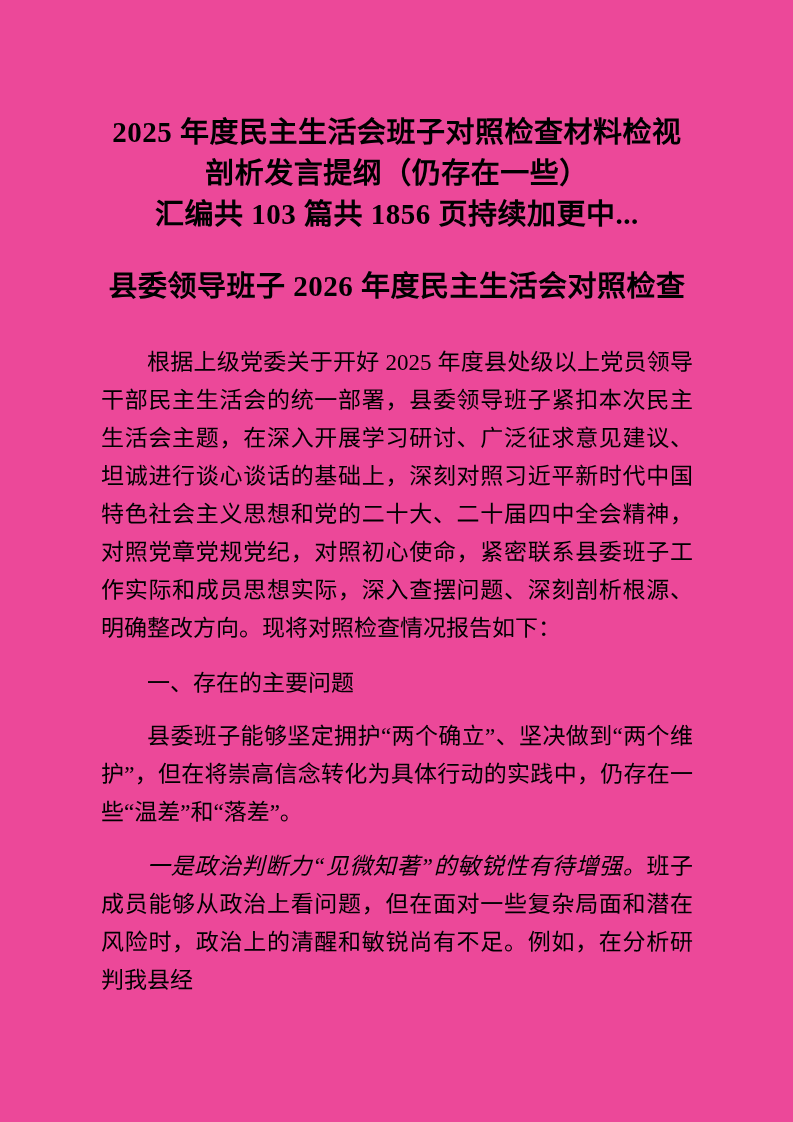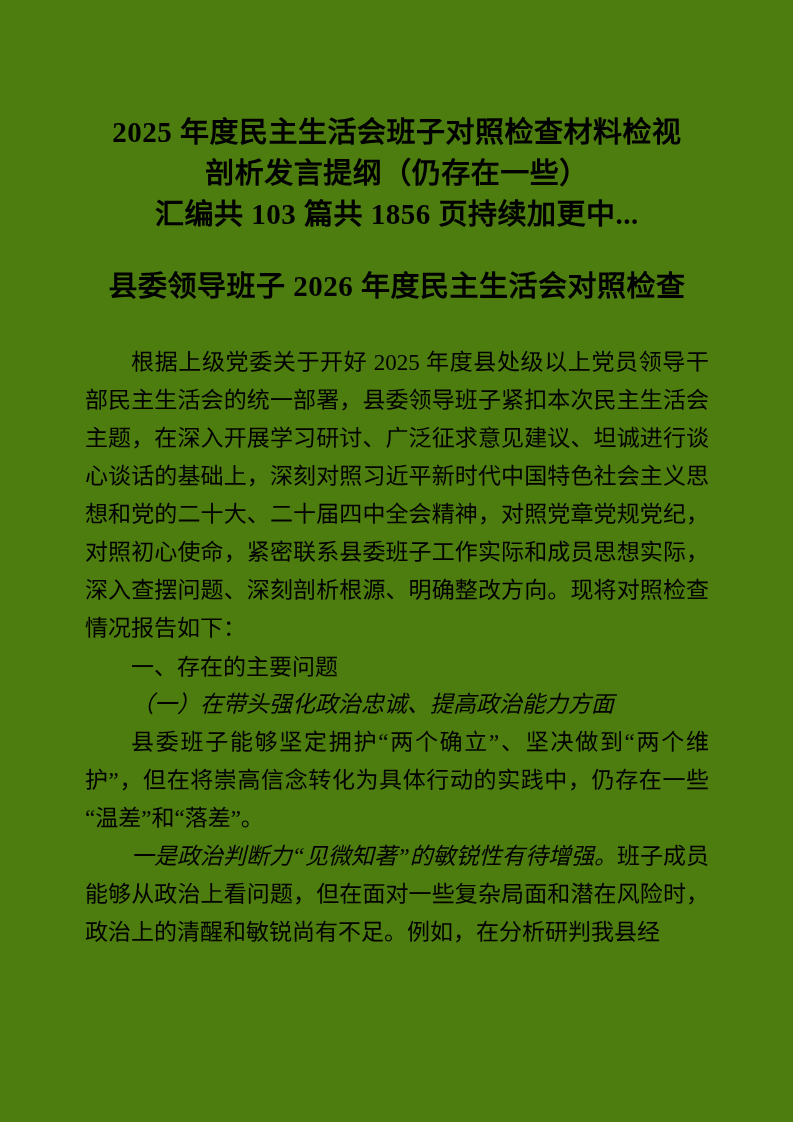--- a/index.html
+++ b/index.html
@@ -5,21 +5,21 @@
   html, body {
     margin: 0;
     padding: 0;
     background: #ffffff;
   }
   .page {
     position: relative;
     width: 793px;
     height: 1122px;
     margin: 0 auto;
-    background: #4d7c0f;
+    background: #ec4899;
     color: #000000;
     box-sizing: border-box;
     padding: 112px 84px 0 85px;
     overflow: hidden;
     font-family: "Liberation Serif", "DejaVu Serif", serif;
   }
   .comp-title {
     font-size: 29px;
     font-weight: bold;
     line-height: 41px;
@@ -34,21 +34,21 @@
     letter-spacing: 0.5px;
     margin-top: 31px;
   }
   .doc-body {
     margin-top: 37px;
     font-size: 23px;
     line-height: 38px;
     text-align: justify;
   }
   .doc-body p {
-    margin: 0;
+    margin: 16px;
     text-indent: 2em;
   }
   .section-heading {
     font-family: "Liberation Sans", "DejaVu Sans", sans-serif;
     font-weight: normal;
   }
   .subsection-heading {
     font-style: italic; 
   }
   .para-lead {
@@ -70,21 +70,20 @@
   <div class="article-title">
     <div>县委领导班子 2026 年度民主生活会对照检查</div>
   </div>
 
   <div class="doc-body">
 
     <p>根据上级党委关于开好 2025 年度县处级以上党员领导干部民主生活会的统一部署，县委领导班子紧扣本次民主生活会主题，在深入开展学习研讨、广泛征求意见建议、坦诚进行谈心谈话的基础上，深刻对照习近平新时代中国特色社会主义思想和党的二十大、二十届四中全会精神，对照党章党规党纪，对照初心使命，紧密联系县委班子工作实际和成员思想实际，深入查摆问题、深刻剖析根源、明确整改方向。现将对照检查情况报告如下：</p>
 
     <p class="section-heading">一、存在的主要问题</p>
 
-    <p class="subsection-heading">（一）在带头强化政治忠诚、提高政治能力方面</p>
 
     <p>
       <span>县委班子能够坚定拥护“两个确立”、坚决做到“两个维护”，但在将崇高信念转化为具体行动的实践中，仍存在一些“温差”和“落差”。</span>
     </p>
 
     <p>
       <span class="para-lead">一是政治判断力“见微知著”的敏锐性有待增强。</span><span>班子成员能够从政治上看问题，但在面对一些复杂局面和潜在风险时，政治上的清醒和敏锐尚有不足。例如，在分析研判我县经</span>
     </p>
 
   </div>

